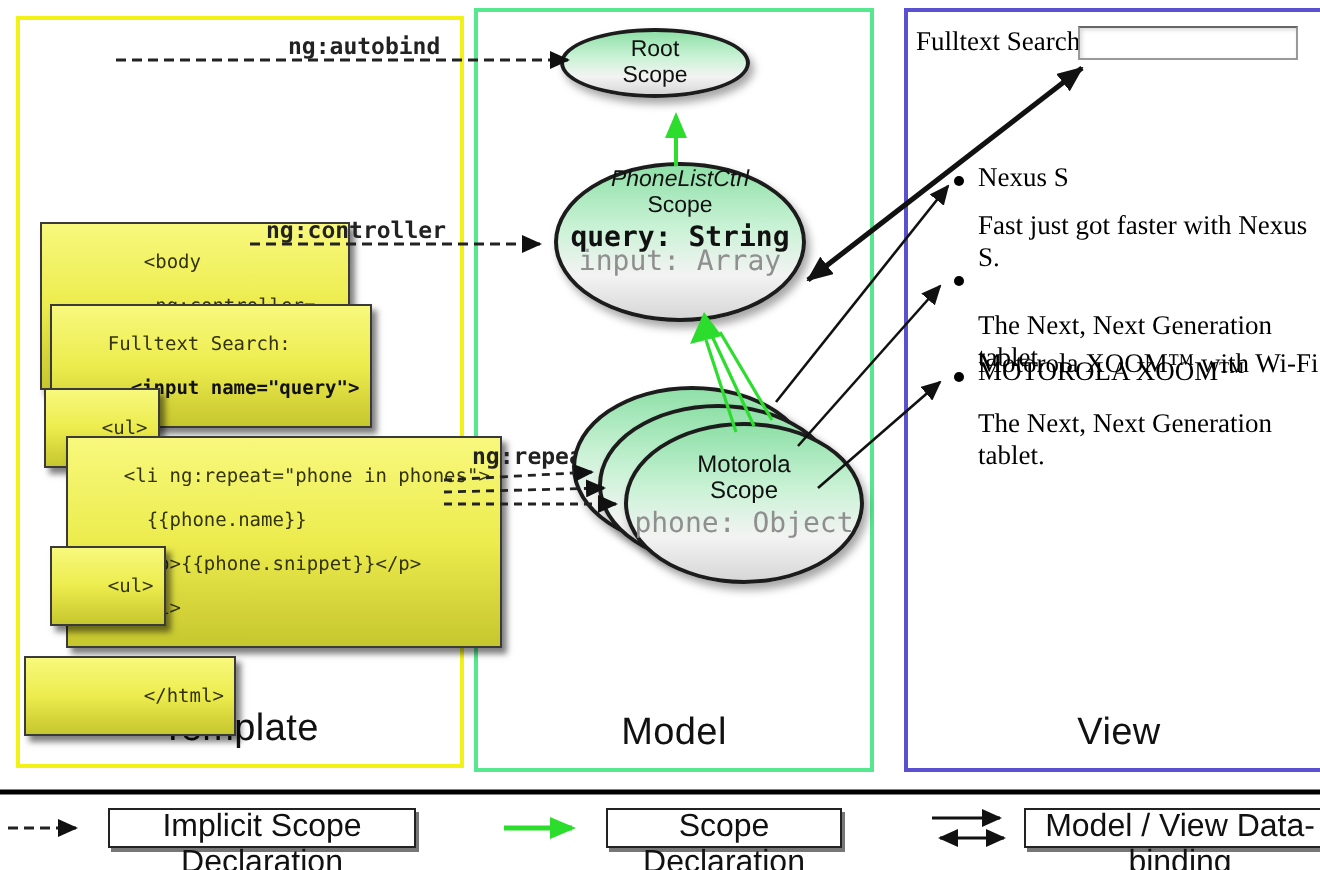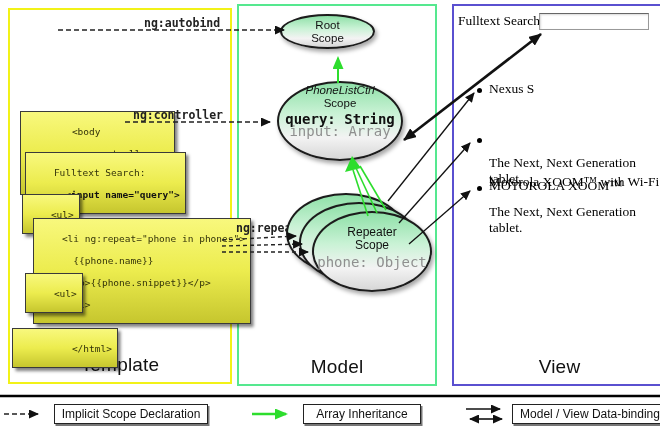--- a/index.html
+++ b/index.html
@@ -23,21 +23,21 @@
   .ellipse .t{font-size:11.5px;line-height:13px;}
   .ellipse .prop{font-family:"DejaVu Sans Mono","Liberation Mono",monospace;font-size:14px;line-height:12px;}
   .prop.bold{font-weight:bold;color:#111;}
   .prop.gray{color:#8f8f8f;}
   .serif{font-family:"Liberation Serif",serif;font-size:13.5px;color:#000;}
   .vtitle{position:absolute;}
   .bullet{position:absolute;width:5px;height:5px;border-radius:50%;background:#000;}
   .viewinput{position:absolute;width:108px;height:15px;border:1px solid #999;
              border-top:1px solid #666;background:#fff;box-shadow:inset 1px 1px 2px rgba(0,0,0,.15);}
   .legendbox{position:absolute;height:18px;background:#fff;border:1.2px solid #222;
-             box-shadow:1.5px 2px 0 #777;font-size:12px;color:#111;text-align:center;
+             box-shadow:1.5px 2px 0 #777;font-size:16px;color:#111;text-align:center;
              line-height:18px;padding:0 6px;}
   svg{position:absolute;left:0;top:0;pointer-events:none;}
 </style>
 </head>
 <body>
 
 <div id="stage">
 
   <div class="col" style="left:8px;top:8px;width:220px;height:372px;border-color:#f2f218;">
     <div class="col-label">Template</div>
@@ -93,43 +93,44 @@
   <div class="ellipse" style="left:277px;top:81px;width:122px;height:76px;">
     <div class="t" style="margin-top:1px;font-style:italic;">PhoneListCtrl</div>
     <div class="t">Scope</div>
     <div class="prop bold" style="margin-top:3px;">query: String</div>
     <div class="prop gray">input: Array</div>
   </div>
 
   <div class="ellipse" style="left:286px;top:193px;width:116px;height:77px;"></div>
   <div class="ellipse" style="left:299px;top:202px;width:116px;height:77px;"></div>
   <div class="ellipse" style="left:312px;top:211px;width:116px;height:77px;">
-    <div class="t" style="margin-top:13px;font-size:12px;">Repeater</div>
+    <div class="t" style="margin-top:13px;font-size:12px;">Motorola</div>
     <div class="t" style="font-size:12px;">Scope</div>
     <div class="prop gray" style="margin-top:4px;">phone: Object</div>
   </div>
 
   <div class="serif vtitle" style="left:458px;top:13px;">Fulltext Search:</div>
   <div class="viewinput" style="left:539px;top:13px;">
     <span></span>
   </div>
 
   <div class="bullet" style="left:477px;top:88px;"></div>
   <div class="serif vtitle" style="left:489px;top:81px;">Nexus S</div>
+  <div class="serif vtitle" style="left:489px;top:105px;">Fast just got faster with Nexus S.</div>
 
   <div class="bullet" style="left:477px;top:138px;"></div>
   <div class="serif vtitle" style="left:489px;top:130px;margin-top:44px;">Motorola XOOM™  with Wi-Fi</div>
   <div class="serif vtitle" style="left:489px;top:155px;">The Next, Next Generation tablet.</div>
 
   <div class="bullet" style="left:477px;top:186px;"></div>
   <div class="serif vtitle" style="left:489px;top:178px;">MOTOROLA XOOM™</div>
   <div class="serif vtitle" style="left:489px;top:204px;">The Next, Next Generation tablet.</div>
 
   <div class="legendbox" style="left:54px;top:404px;width:140px;">Implicit Scope Declaration</div>
-  <div class="legendbox" style="left:303px;top:404px;width:104px;">Array Inheritance</div>
+  <div class="legendbox" style="left:303px;top:404px;width:104px;">Scope Declaration</div>
   <div class="legendbox" style="left:512px;top:404px;width:142px;">Model / View Data-binding</div>
 
   <svg width="660" height="435" viewBox="0 0 660 435">
     <defs>
       <marker id="ab" markerUnits="userSpaceOnUse" markerWidth="10" markerHeight="9" refX="9" refY="4.5" orient="auto-start-reverse">
         <path d="M0,0 L10,4.5 L0,9 Z" fill="#111"></path>
       </marker>
       <marker id="abBig" markerUnits="userSpaceOnUse" markerWidth="13" markerHeight="11" refX="12" refY="5.5" orient="auto-start-reverse">
         <path d="M0,0 L13,5.5 L0,11 Z" fill="#111"></path>
       </marker>

